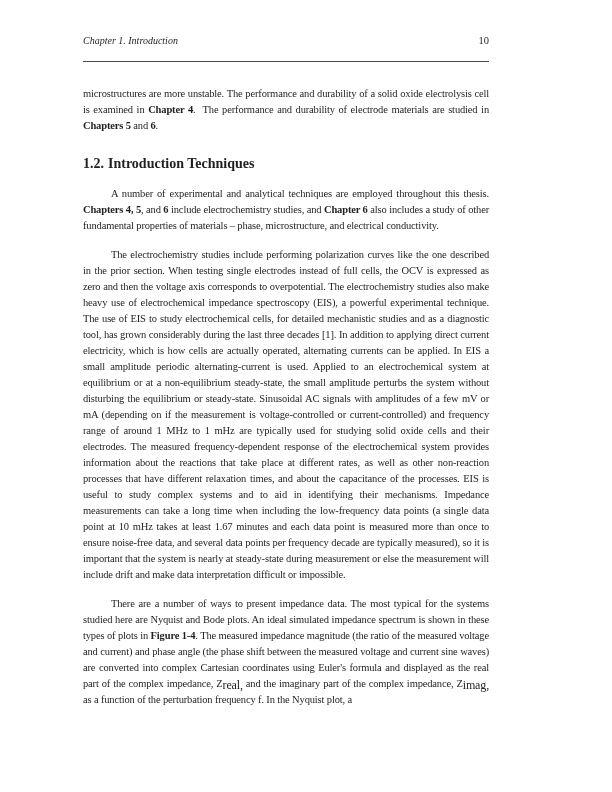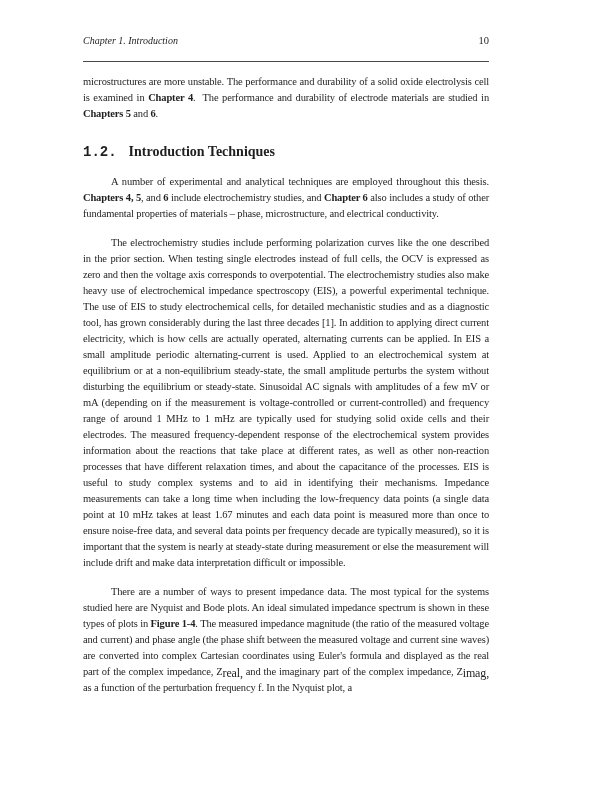--- a/index.html
+++ b/index.html
@@ -36,43 +36,42 @@
     position: absolute;
     left: 83px;
     right: 79px;
     top: 61px;
     border-top: 1.4px solid #4a4a4a;
   }
   .doc-body {
     position: absolute;
     left: 83px;
     right: 79px;
-    top: 74px;
+    top: 86px;
     font-size: 10.5px;
     line-height: 16px;
     letter-spacing: -0.15px;
     text-align: justify;
   }
   .para {
     margin: 0 0 13px 0;
   }
   .para.indent {
     text-indent: 28px;
   }
   .section-heading {
     font-size: 14px;
     font-weight: bold;
     letter-spacing: 0;
     line-height: 18px;
     text-align: left;
     margin: 21px 0 13px 0;
   }
   .heading-number {
-    margin-right: 12px;
-    font-family: Liberation Mono, monospace;
+    margin-right: 4px;
   }
   sub {
     font-size: 12px;
     line-height: 0;
     vertical-align: baseline;
     position: relative;
     top: 2px;
   }
 </style>
 </head>

